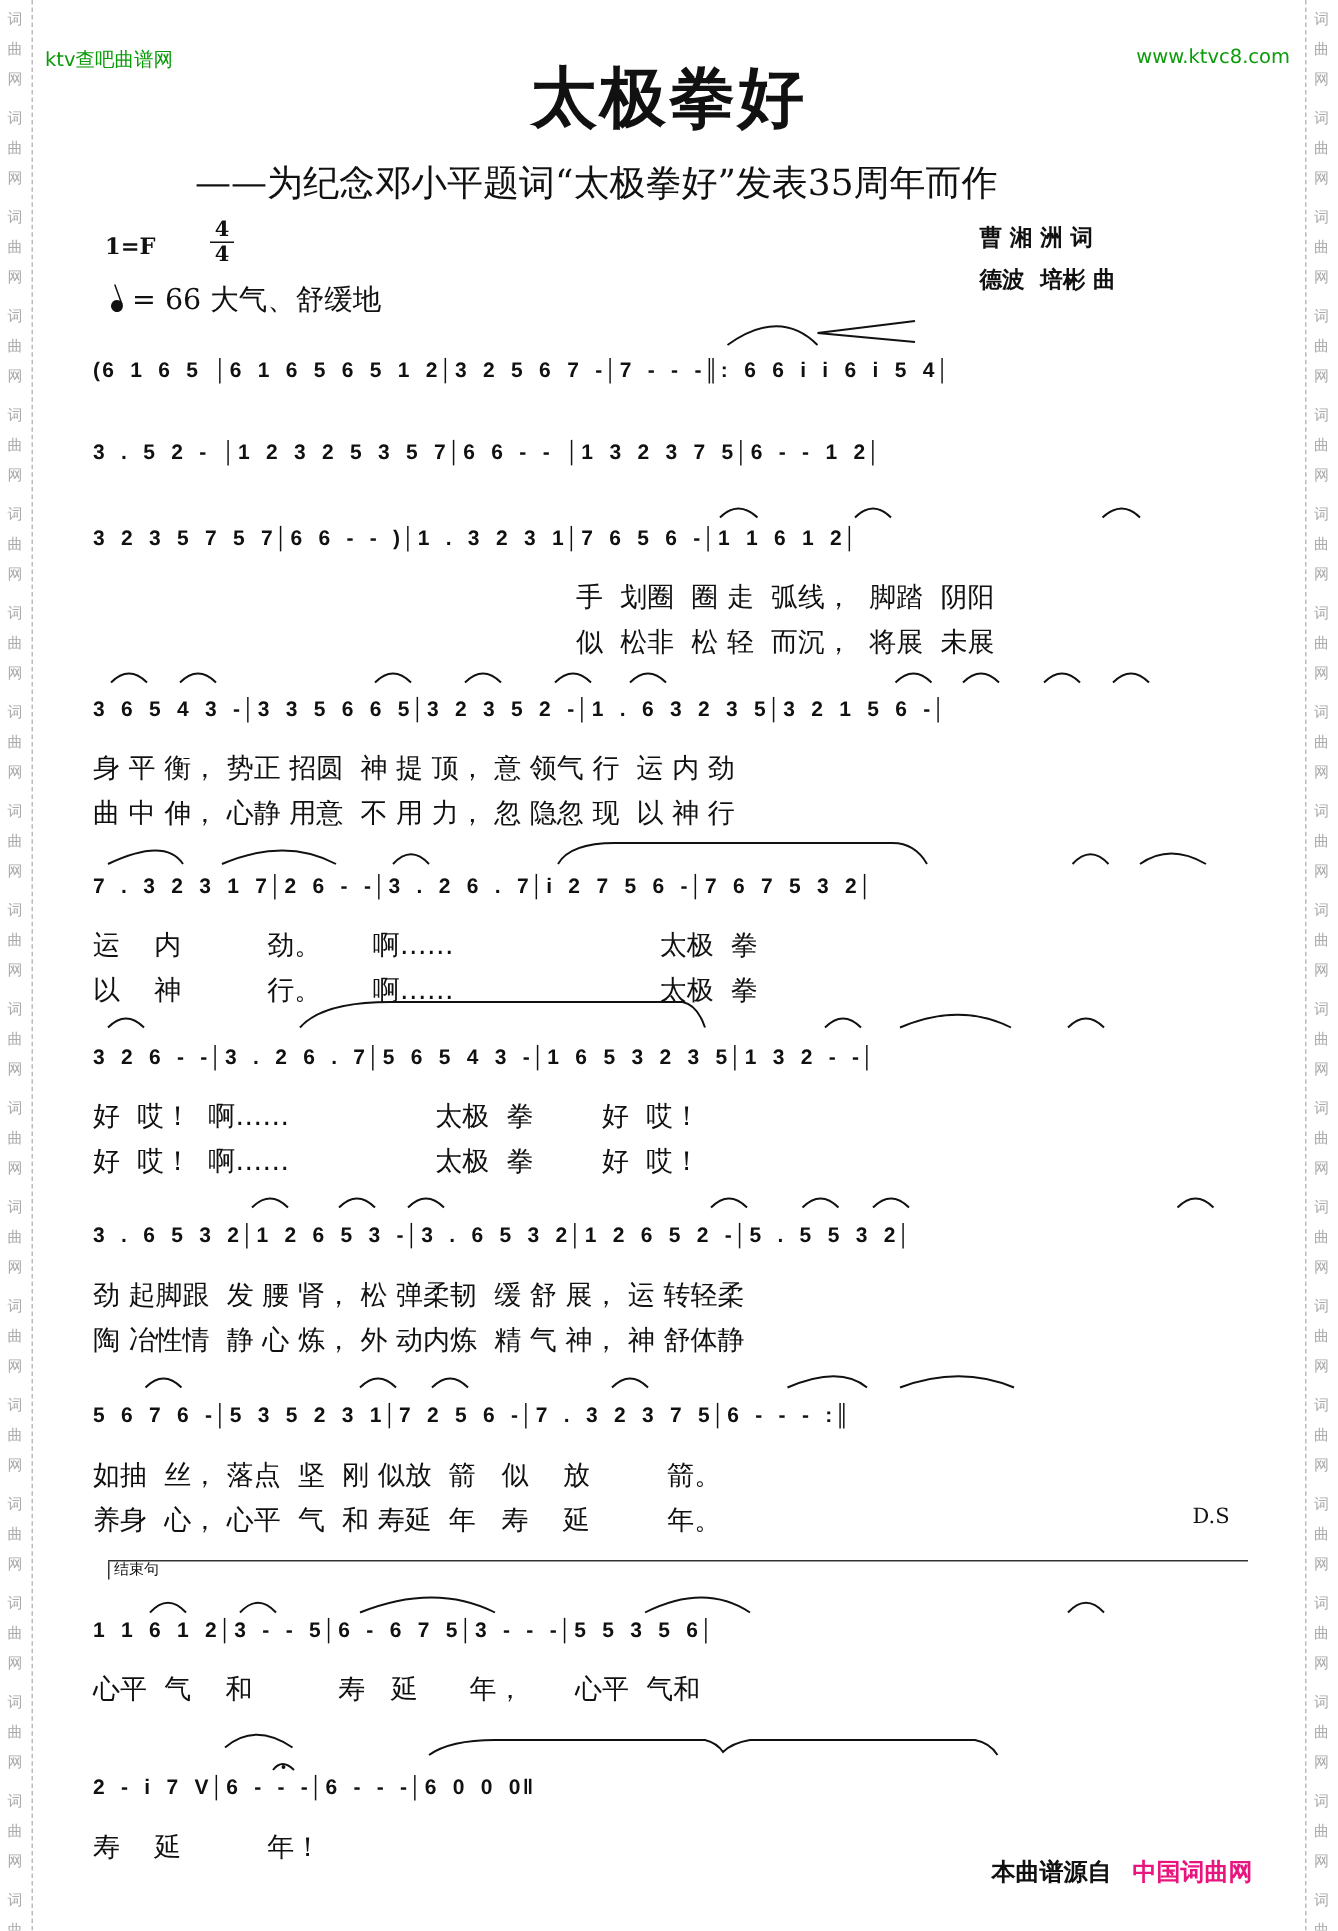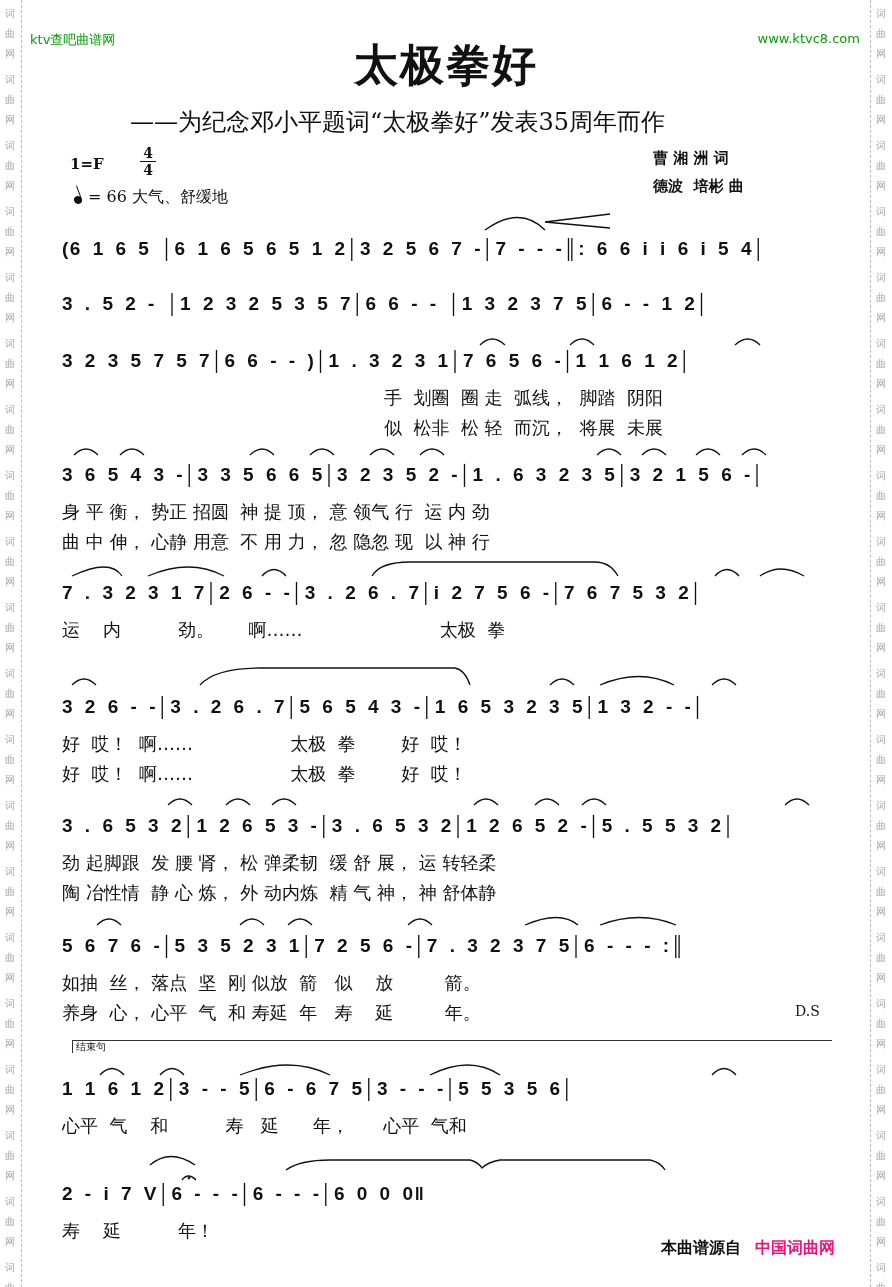--- a/index.html
+++ b/index.html
@@ -13,28 +13,28 @@
 
   .site-left { position:absolute; left:30px; top:31px; font-size:13px; color:#0a9a0a; }
   .site-right { position:absolute; right:32px; top:31px; font-size:13px; color:#0a9a0a; }
 
   .title { position:absolute; left:0; right:0; top:36px; text-align:center; font-size:44px; font-weight:bold; letter-spacing:2px; font-family:"DejaVu Sans", sans-serif; }
   .subtitle { position:absolute; left:130px; top:106px; font-size:24px; font-family:"DejaVu Serif", serif; white-space:nowrap; }
 
   .key { position:absolute; left:70px; top:155px; font-size:15px; font-family:"DejaVu Serif", serif; font-weight:bold; }
   .meter { position:absolute; left:140px; top:146px; width:16px; text-align:center; font-size:14px; font-weight:bold; font-family:"DejaVu Serif", serif; line-height:14px; }
   .meter .line { border-top:1.5px solid #111; margin:1px 0; }
-  .tempo { position:absolute; left:74px; top:187px; font-size:16px; font-family:"DejaVu Serif", serif; white-space:nowrap; }
+  .tempo { position:absolute; left:74px; top:187px; font-size:19px; font-family:"DejaVu Serif", serif; white-space:nowrap; }
   .tempo .note { display:inline-block; width:8px; height:8px; background:#111; border-radius:50%; transform:rotate(-20deg); margin-right:6px; position:relative; top:2px; }
   .tempo .note::after { content:""; position:absolute; right:0; bottom:4px; width:1.5px; height:14px; background:#111; }
 
   .credits { position:absolute; left:653px; top:144px; font-size:15px; font-weight:bold; line-height:28px; white-space:pre; }
 
   .row { position:absolute; left:62px; width:770px; height:40px; }
-  .notes { position:absolute; left:0; top:0; height:28px; font-size:19px; font-weight:bold; font-family:"Liberation Sans", sans-serif; white-space:pre; letter-spacing:0; }
+  .notes { position:absolute; left:0; top:0; height:28px; font-size:14px; font-weight:bold; font-family:"Liberation Sans", sans-serif; white-space:pre; letter-spacing:0; }
   .lyric { position:absolute; font-size:18px; white-space:pre; font-family:"DejaVu Sans", sans-serif; }
 
   .end-bracket { position:absolute; left:72px; top:1040px; width:760px; border-top:1.5px solid #333; }
   .end-bracket .lbl { position:absolute; left:0; top:0; font-size:10px; border-left:1.5px solid #333; padding-left:3px; height:12px; line-height:12px; }
 
   .ds { position:absolute; left:795px; top:1003px; font-size:14px; font-family:"DejaVu Serif", serif; }
   .footer { position:absolute; left:661px; top:1238px; font-size:16px; font-weight:bold; white-space:nowrap; }
   .footer .brand { color:#e8157e; margin-left:14px; }
 
   svg.overlay { position:absolute; left:0; top:0; pointer-events:none; }
@@ -194,20 +194,21 @@
       <div class="lyric" style="top: 66px; left: 322px;">似  松非  松 轻  而沉，  将展  未展</div>
     </div>
     <div class="row" style="top: 464px;">
       <div class="notes" style="left: 0px; letter-spacing: 1.5px; word-spacing: 4px;">3 6 5 4 3 -│3 3 5 6 6 5│3 2 3 5 2 -│1 . 6 3 2 3 5│3 2 1 5 6 -│</div>
       <div class="lyric" style="top: 36px; left: 0px;">身 平 衡， 势正 招圆  神 提 顶， 意 领气 行  运 内 劲</div>
       <div class="lyric" style="top: 66px; left: 0px;">曲 中 伸， 心静 用意  不 用 力， 忽 隐忽 现  以 神 行</div>
     </div>
     <div class="row" style="top: 582px; text-decoration: underline;">
       <div class="notes" style="left: 0px; letter-spacing: 1.5px; word-spacing: 4px;">7 . 3 2 3 1 7│2 6 - -│3 . 2 6 . 7│i 2 7 5 6 -│7 6 7 5 3 2│</div>
       <div class="lyric" style="top: 36px; left: 0px;">运    内          劲。      啊……                        太极  拳</div>
+      <div class="lyric" style="top: 66px; left: 0px;">以    神          行。      啊……                        太极  拳</div>
     </div>
     <div class="row" style="top: 696px;">
       <div class="notes" style="left: 0px; letter-spacing: 1.5px; word-spacing: 4px;">3 2 6 - -│3 . 2 6 . 7│5 6 5 4 3 -│1 6 5 3 2 3 5│1 3 2 - -│</div>
       <div class="lyric" style="top: 36px; left: 0px;">好  哎！  啊……                 太极  拳        好  哎！</div>
       <div class="lyric" style="top: 66px; left: 0px;">好  哎！  啊……                 太极  拳        好  哎！</div>
     </div>
     <div class="row" style="top: 815px;">
       <div class="notes" style="left: 0px; letter-spacing: 1.5px; word-spacing: 4px;">3 . 6 5 3 2│1 2 6 5 3 -│3 . 6 5 3 2│1 2 6 5 2 -│5 . 5 5 3 2│</div>
       <div class="lyric" style="top: 36px; left: 0px;">劲 起脚跟  发 腰 肾， 松 弹柔韧  缓 舒 展， 运 转轻柔</div>
       <div class="lyric" style="top: 66px; left: 0px;">陶 冶性情  静 心 炼， 外 动内炼  精 气 神， 神 舒体静</div>

